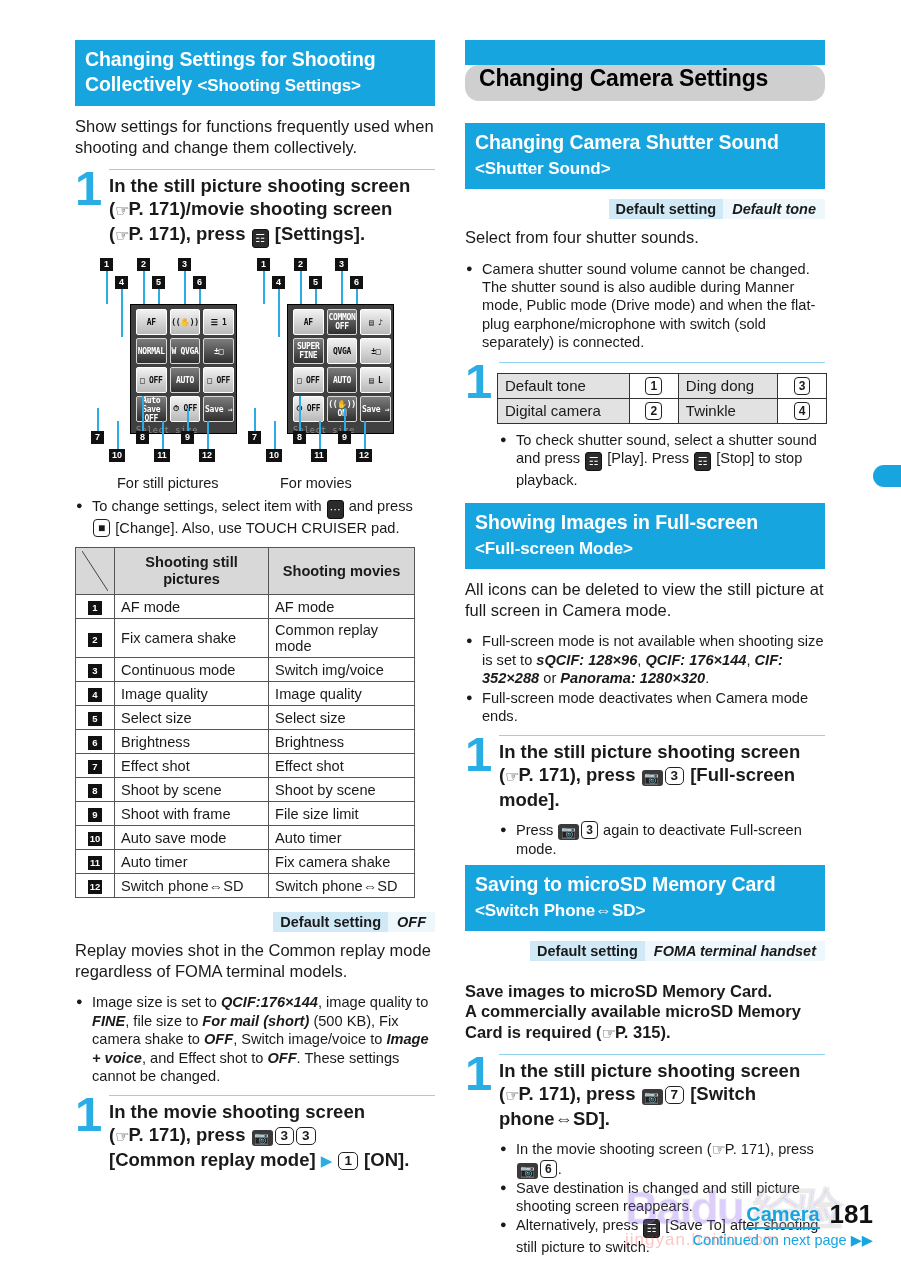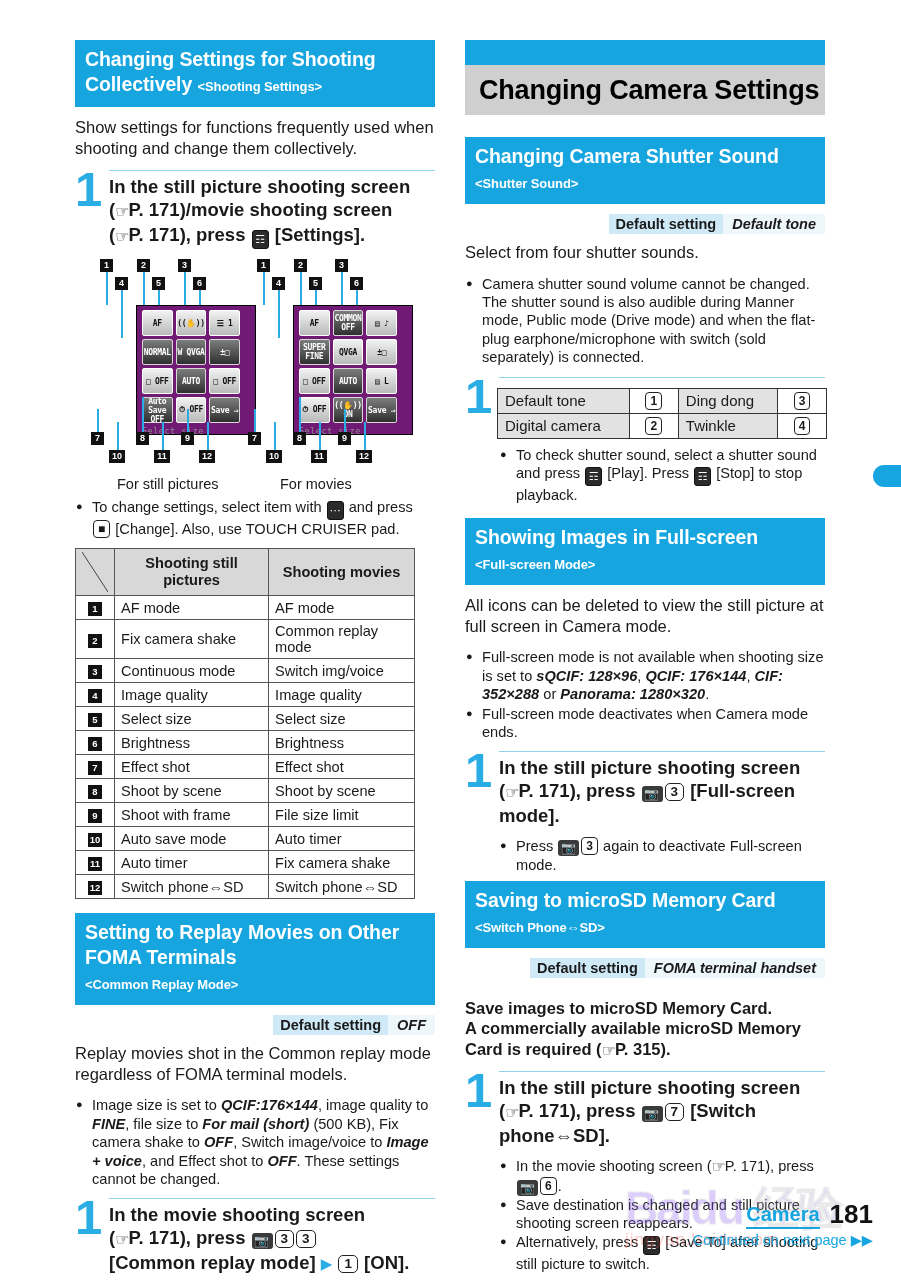--- a/index.html
+++ b/index.html
@@ -13,29 +13,29 @@
   .col-left{left:75px;}
   .col-right{left:465px;}
 
   
   .sec-blue{
     background:#17a5e0;color:#ffffff;
     font-size:19.5px;font-weight:bold;line-height:25px;
     padding:7px 10px 8px 10px;margin:0 0 10px 0;
     letter-spacing:-0.1px;
   }
-  .sec-blue .angle{font-size:13px;font-weight:bold;}
+  .sec-blue .angle{font-size:17px;font-weight:bold;}
   .sec-blue .ttl{display:inline;}
 
   .chapter-wrap{margin:0 0 22px 0;}
   .chapter-top{height:25px;background:#17a5e0;}
   .chapter-body{
     background:#cfcfcf;color:#000;
-    font-size:27px;font-weight:bold;
-    padding:10px 0 9px 14px;letter-spacing:-0.2px;
+    font-size:23px;font-weight:bold;
+    padding:0 0 9px 14px;letter-spacing:-0.2px;border-radius:14px;
   }
 
   
   .para{font-size:16.5px;line-height:20.5px;margin:0 0 12px 0;}
   .para.bold{font-weight:bold;margin-top:20px;}
   .bullets{margin:0 0 10px 0;padding:0;list-style:none;}
   .bullets li{
     font-size:14.6px;line-height:18.4px;
     position:relative;padding-left:17px;margin-bottom:1px;
   }
@@ -77,22 +77,22 @@
   .hand{font-size:16px;vertical-align:-1px;letter-spacing:-1px;}
   .arrowb{color:#29ade4;font-size:15px;vertical-align:0px;}
 
   
   .defrow{display:flex;justify-content:flex-end;margin:2px 0 8px 0;}
   .def-lbl{background:#cfe9f7;font-size:14.5px;font-weight:bold;padding:2px 7px;}
   .def-val{background:#eef7fc;font-size:14.5px;font-weight:bold;font-style:italic;padding:2px 9px;}
 
   
   .screens{position:relative;height:215px;margin:4px 0 2px 0;}
-  .scr{position:absolute;top:46px;width:98px;height:124px;background:#701a75;
-       border:1px solid #000;padding:4px 15px 0 5px;margin-left:6px;}
+  .scr{position:absolute;top:46px;width:98px;height:124px;background:#404040;
+       border:1px solid #000;padding:4px 2px 0 5px;}
   .scr.left{left:55px;}
   .scr.right{left:212px;}
   .scr-grid{display:grid;grid-template-columns:repeat(3,1fr);gap:3px 3px;}
   .ic{height:24px;background:linear-gradient(#7d7d7d,#2f2f2f);
       border:1px solid #d8d8d8;border-radius:2px;
       display:flex;align-items:center;justify-content:center;
       color:#fff;font-size:8px;font-weight:bold;letter-spacing:-0.3px;
       font-family:"DejaVu Sans Mono",monospace;overflow:hidden;text-align:center;}
   .ic.lit{background:linear-gradient(#f2f2f2,#b9b9b9);color:#111;border-color:#fff;}
   .scr-cap{color:#8d8d8d;font-size:8.5px;margin-top:3px;letter-spacing:0.5px;
@@ -343,24 +343,20 @@
             <td>Fix camera shake</td>
           </tr>
         <tr>
             <td class="numc"><span class="numb">12</span></td>
             <td>Switch phone⇔SD</td>
             <td>Switch phone⇔SD</td>
           </tr>
       </tbody>
     </table>
 
-    <div class="sec-blue">
-      <span class="ttl">Setting to Replay Movies on Other FOMA Terminals</span><br>
-      <span class="angle">&lt;Common Replay Mode&gt;</span>
-    </div>
 
     <div class="defrow">
       <span class="def-lbl">Default setting</span>
       <span class="def-val">OFF</span>
     </div>
 
     <p class="para">Replay movies shot in the Common replay mode regardless of FOMA terminal models.</p>
 
     <ul class="bullets">
       <li><span>Image size is set to </span><i class="bi">QCIF:176×144</i><span>, image quality to </span><i class="bi">FINE</i><span>, file size to </span><i class="bi">For mail (short)</i><span> (500 KB), Fix camera shake to </span><i class="bi">OFF</i><span>, Switch image/voice to </span><i class="bi">Image + voice</i><span>, and Effect shot to </span><i class="bi">OFF</i><span>. These settings cannot be changed.</span></li>

